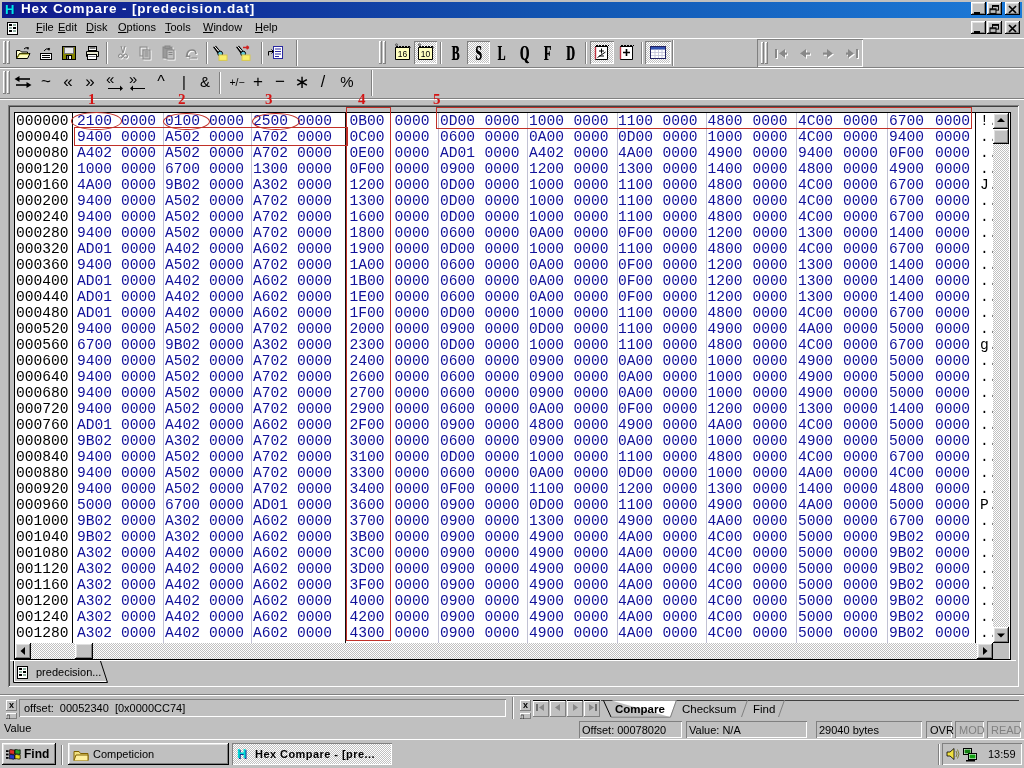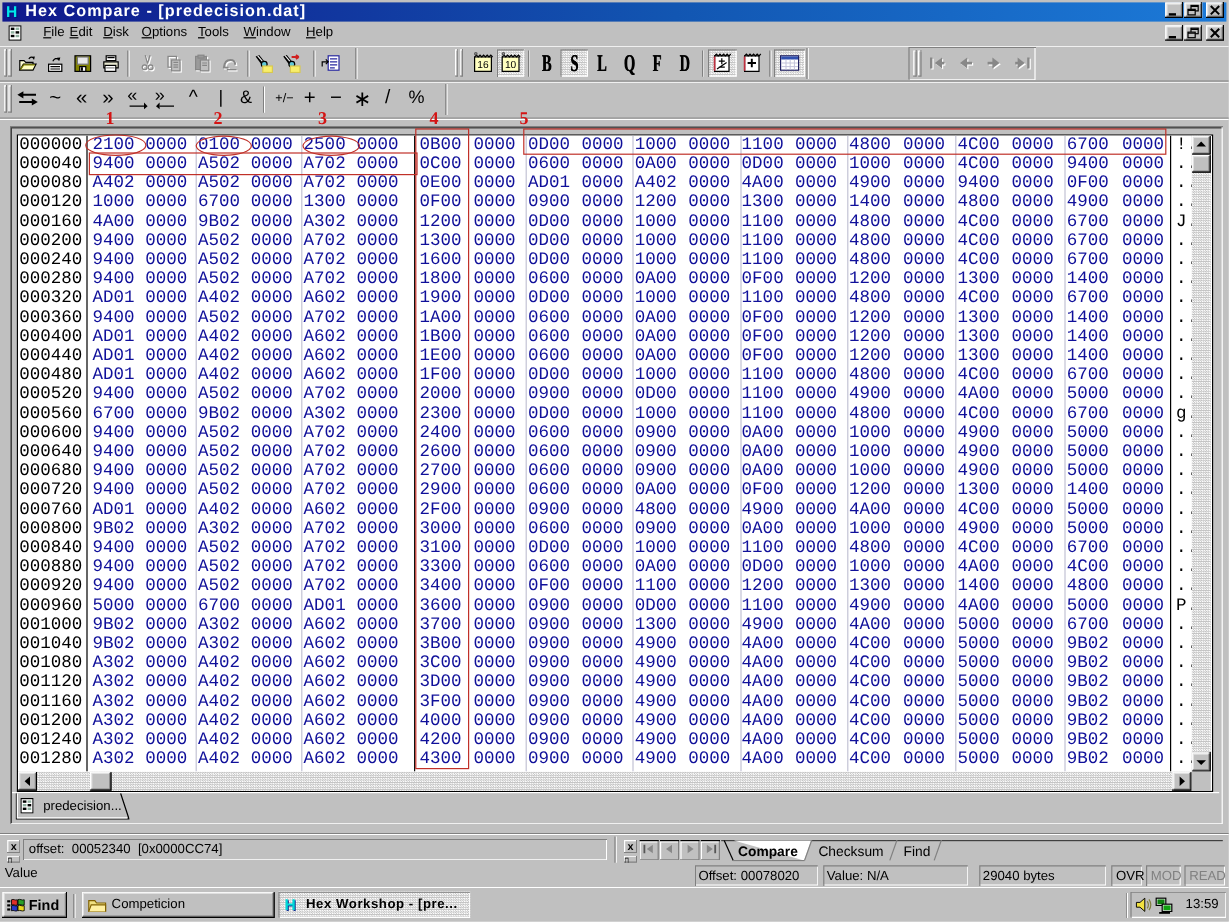--- a/index.html
+++ b/index.html
@@ -488,21 +488,21 @@
 <div class="ab" style="left:24px;top:747px;font-weight:bold;font-size:12px">Find</div>
 <div class="vsep" style="left:61px;top:745px;height:20px"></div>
 <div class="ab raised" style="left:68px;top:743px;width:161px;height:22px;background:#c0c0c0"></div>
 <div class="ab" style="left:73px;top:748px;width:16px;height:13px"><svg width="16" height="13">
       <path d="M1 11.5 L1 2.5 L6 2.5 L7.5 4.5 L15 4.5 L15 11.5 Z" fill="#f0e080" stroke="#806000"></path>
       <path d="M1 11.5 L3 6 L15 6 L15 11.5" fill="#fff0a0" stroke="#806000"></path>
     </svg></div>
 <div class="ab f11" style="left:93px;top:748px">Competicion</div>
 <div class="ab dith press" style="left:232px;top:743px;width:160px;height:22px"></div>
 <div class="ab" style="left:237px;top:746px;width:13px;height:14px;color:#00d8d8;font-weight:bold;font-size:13px;text-shadow:1px 1px 0 #103090">H</div>
-<div class="ab" style="left:255px;top:748px;font-weight:bold;font-size:11px;letter-spacing:.45px">Hex Workshop - [pre...</div>
+<div class="ab" style="left:255px;top:748px;font-weight:bold;font-size:11px;letter-spacing:.45px">Hex Compare - [pre...</div>
 <div class="vsep" style="left:938px;top:744px;height:21px"></div>
 <div class="ab sunk1" style="left:942px;top:743px;width:80px;height:22px"></div>
 <div class="ab" style="left:946px;top:747px;width:14px;height:14px"><svg width="14" height="14">
       <polygon points="1,5 4,5 8,1.5 8,12.5 4,9 1,9" fill="#f0e040" stroke="#000" stroke-width="0.8"></polygon>
       <path d="M10 4 Q12 7 10 10 M11.5 2.5 Q14.5 7 11.5 11.5" fill="none" stroke="#808040"></path>
     </svg></div>
 <div class="ab" style="left:962px;top:747px;width:16px;height:15px"><svg width="16" height="15">
       <rect x="1.5" y="1.5" width="8" height="6" fill="#fff" stroke="#000"></rect>
       <rect x="2.5" y="2.5" width="6" height="4" fill="#108010"></rect>
       <rect x="6.5" y="6.5" width="8" height="6" fill="#fff" stroke="#000"></rect>

